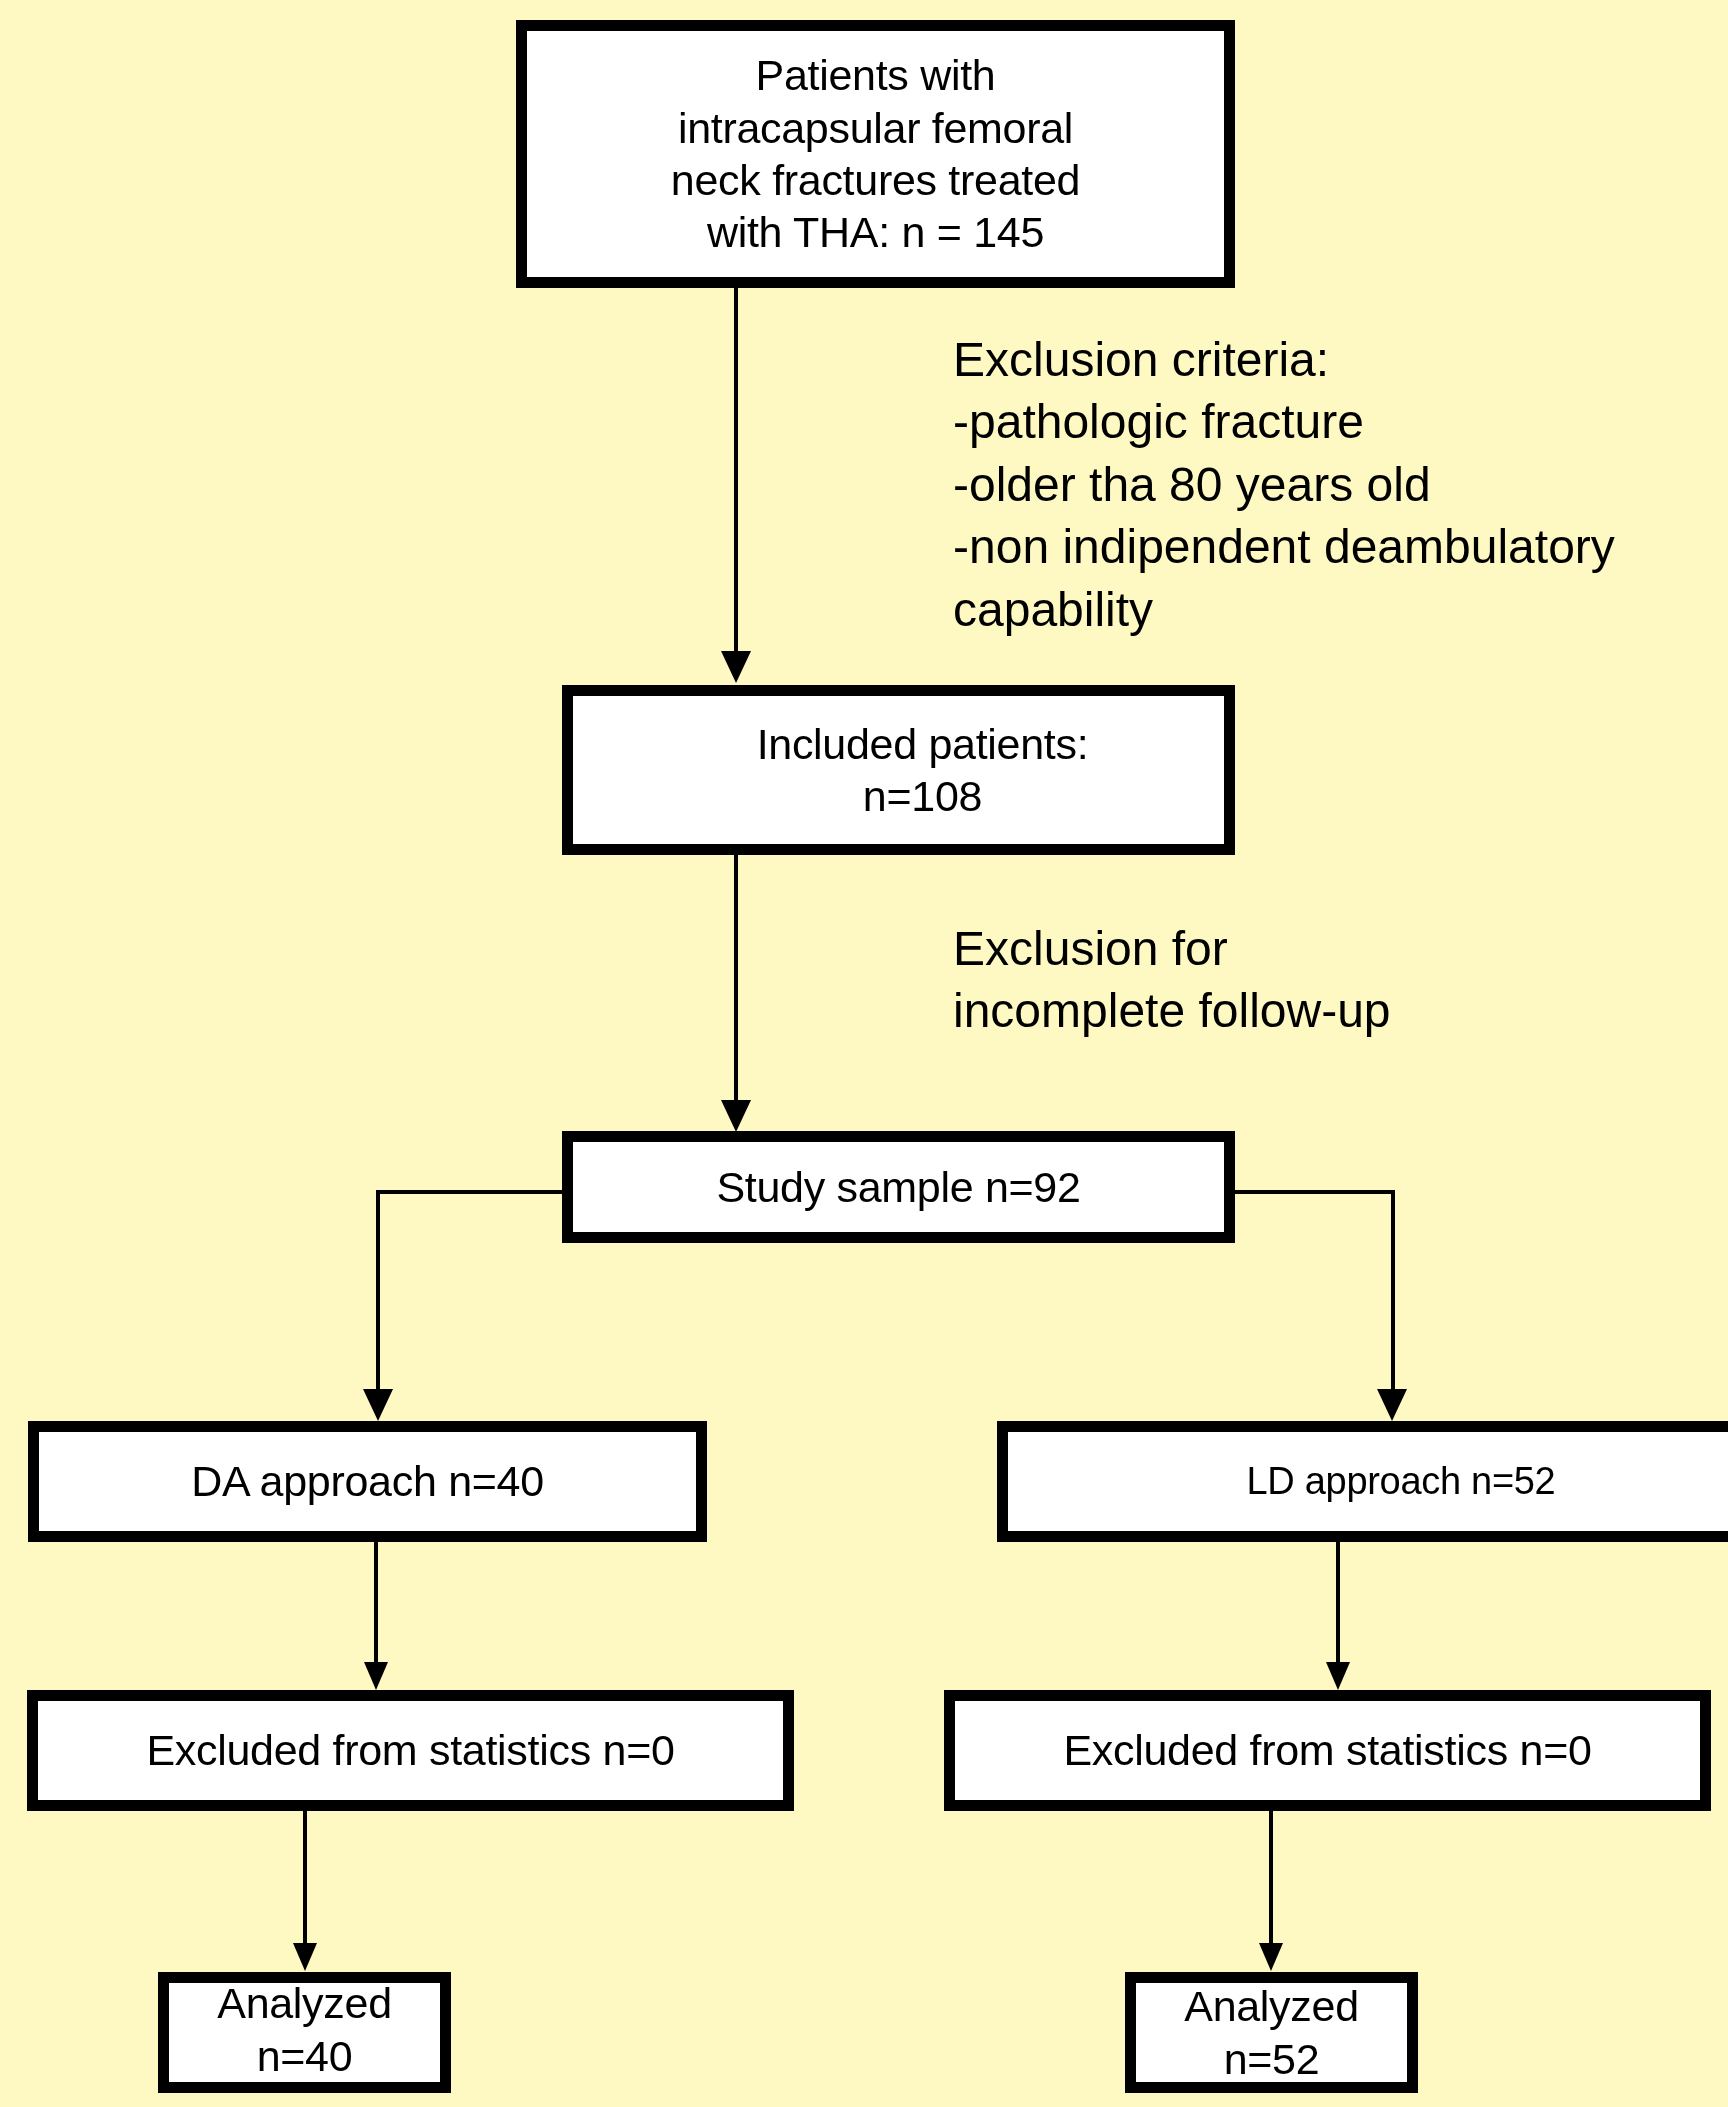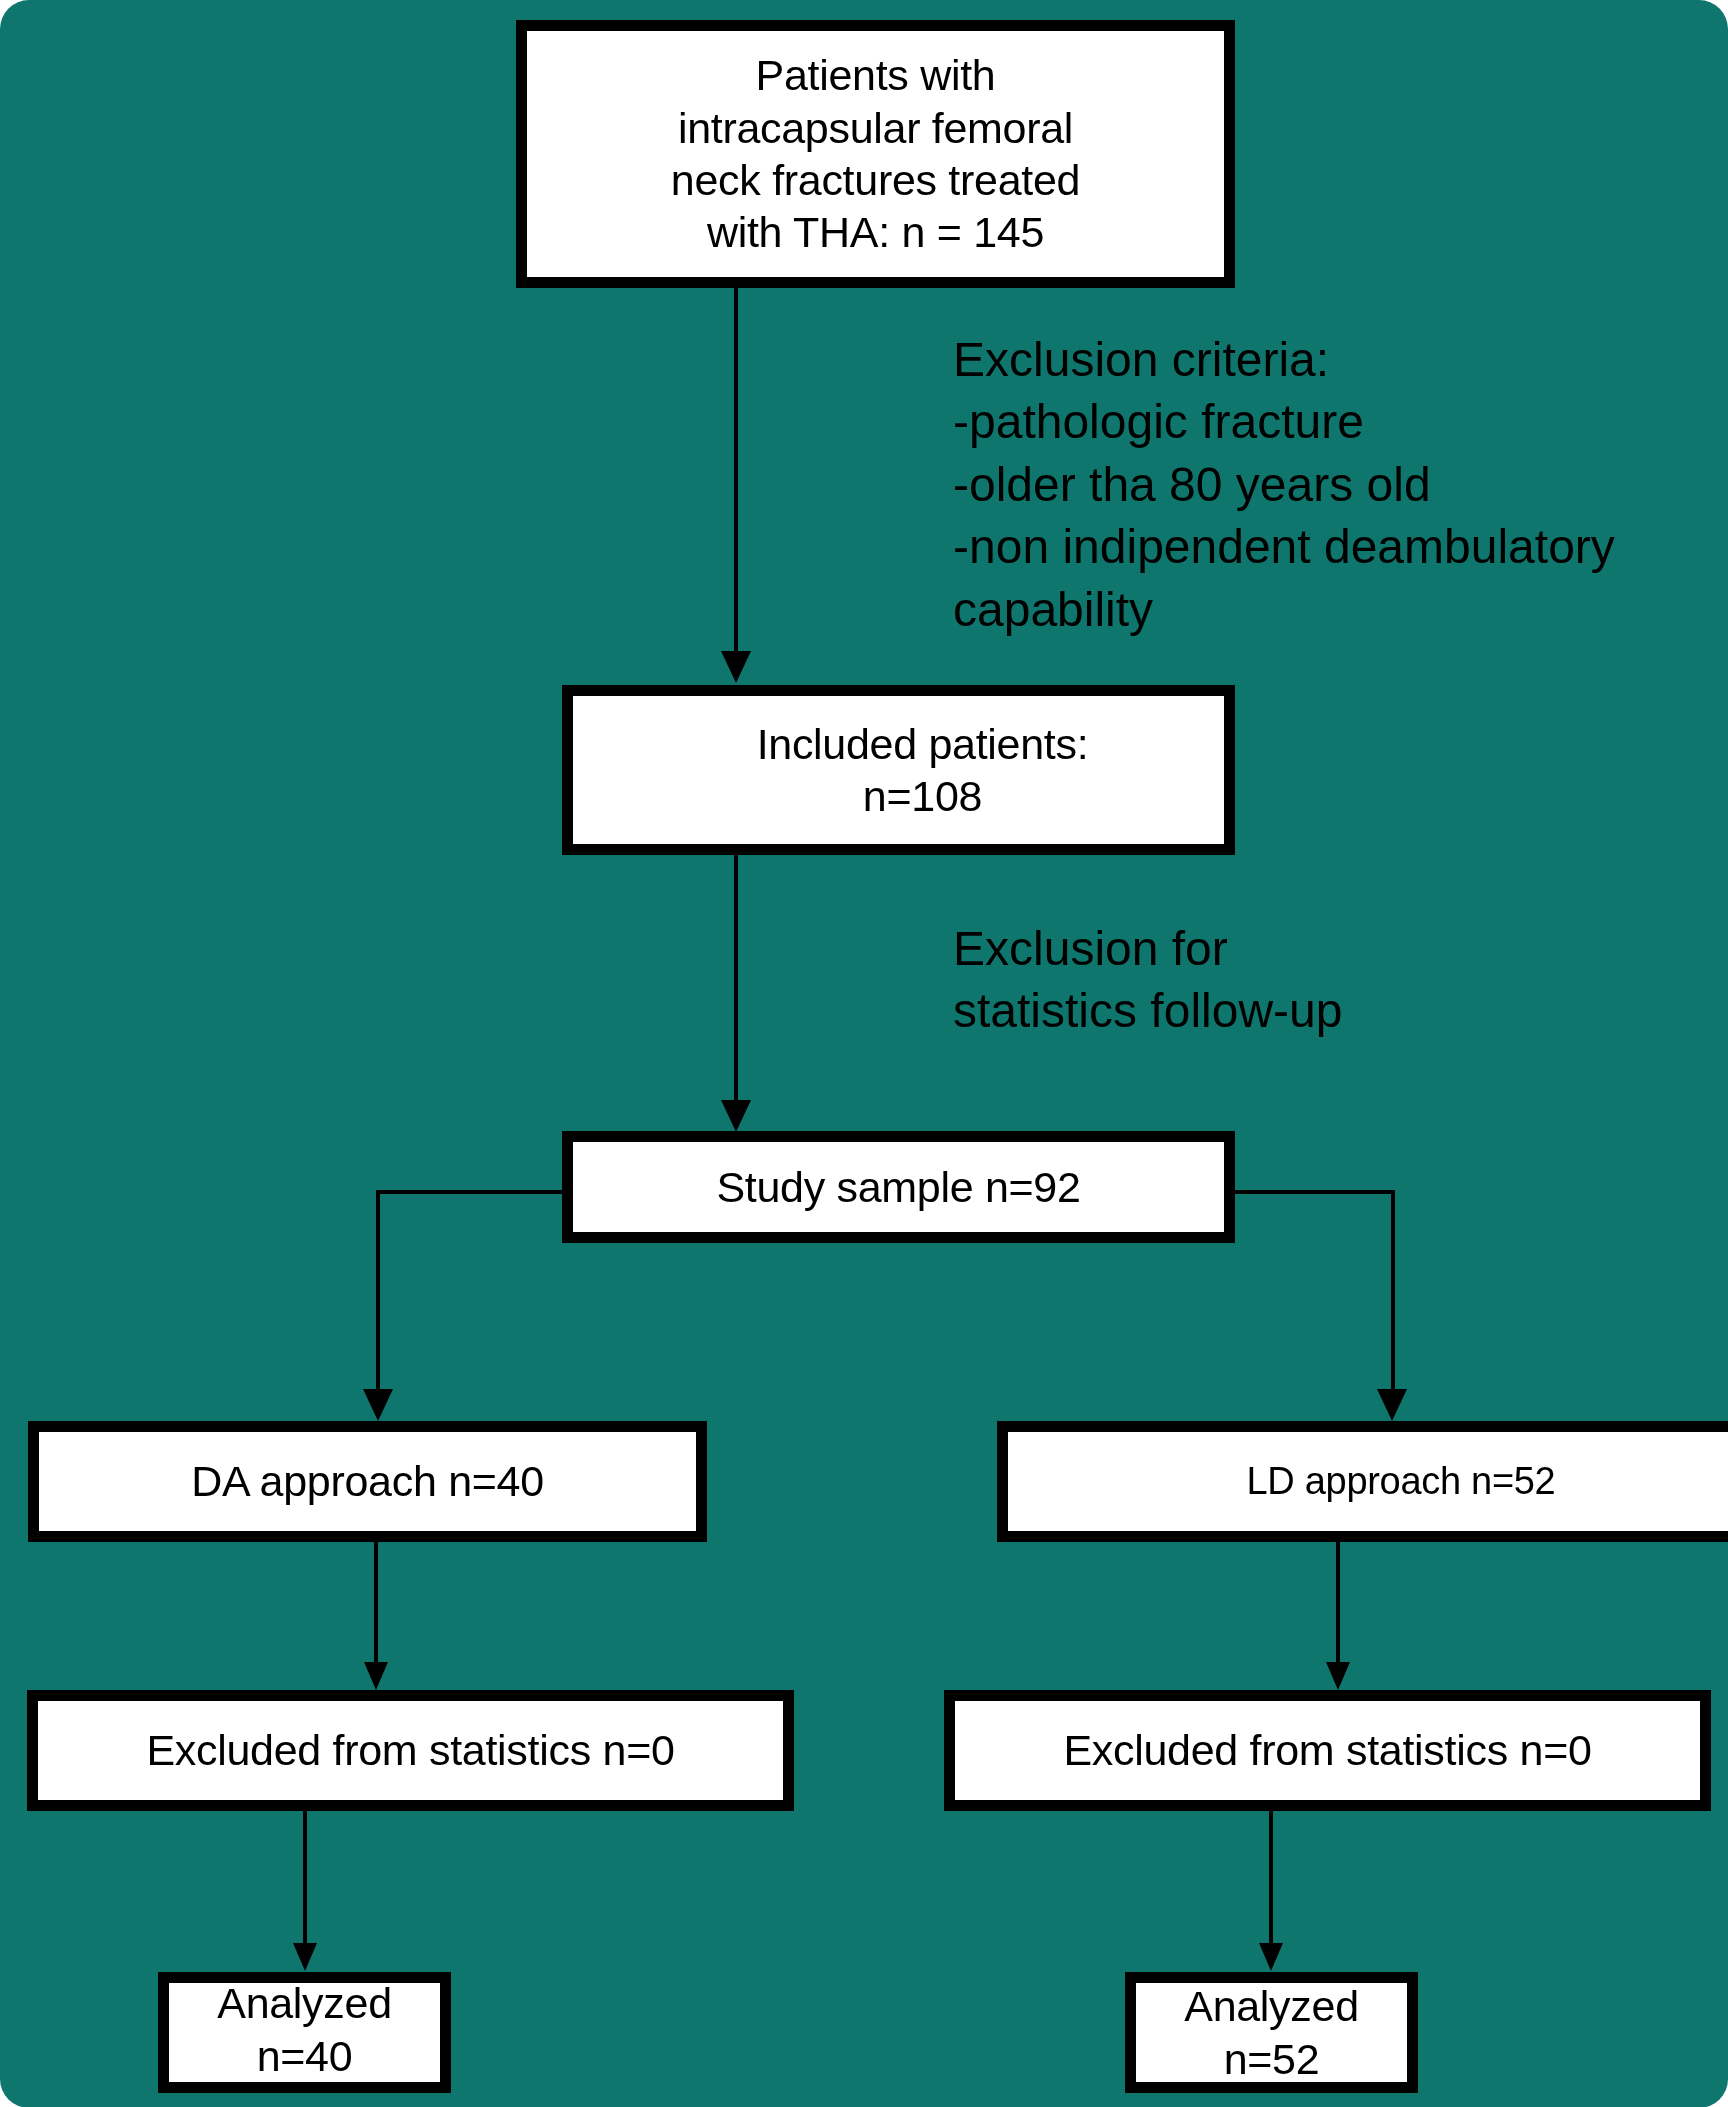--- a/index.html
+++ b/index.html
@@ -8,23 +8,22 @@
     padding: 0;
     background: #ffffff;
   }
   body {
     font-family: "Liberation Sans", sans-serif;
   }
   #canvas {
     position: relative;
     width: 1728px;
     height: 2108px;
-    background: #0f766e;
+    background: #fef9c3;
     overflow: hidden;
-    border-radius: 29px;
   }
 
   
   .node {
     position: absolute;
     box-sizing: border-box;
     background: #ffffff;
     border: 11.3px solid #000000;
     display: flex;
     align-items: center;
@@ -119,21 +118,21 @@
 
   <div class="node" id="node-included">
     <span class="node-text">Included patients:
 n=108</span>
   </div>
 
   <div class="vline" style="left:734px; top:855px; height:245px;"></div>
   <div class="arrowhead" style="left:721px; top:1100px;"></div>
 
   <div class="annotation" id="ann-exclusion-followup">Exclusion for
-statistics follow-up</div>
+incomplete follow-up</div>
 
   <div class="node" id="node-study">
     <span class="node-text">Study sample n=92</span>
   </div>
 
   <div class="hline" style="left:376px; top:1190px; width:188px;"></div>
   <div class="vline" style="left:376px; top:1190px; height:200px;"></div>
   <div class="arrowhead" style="left:363px; top:1389px;"></div>
 
   <div class="hline" style="left:1233px; top:1190px; width:162px;"></div>

